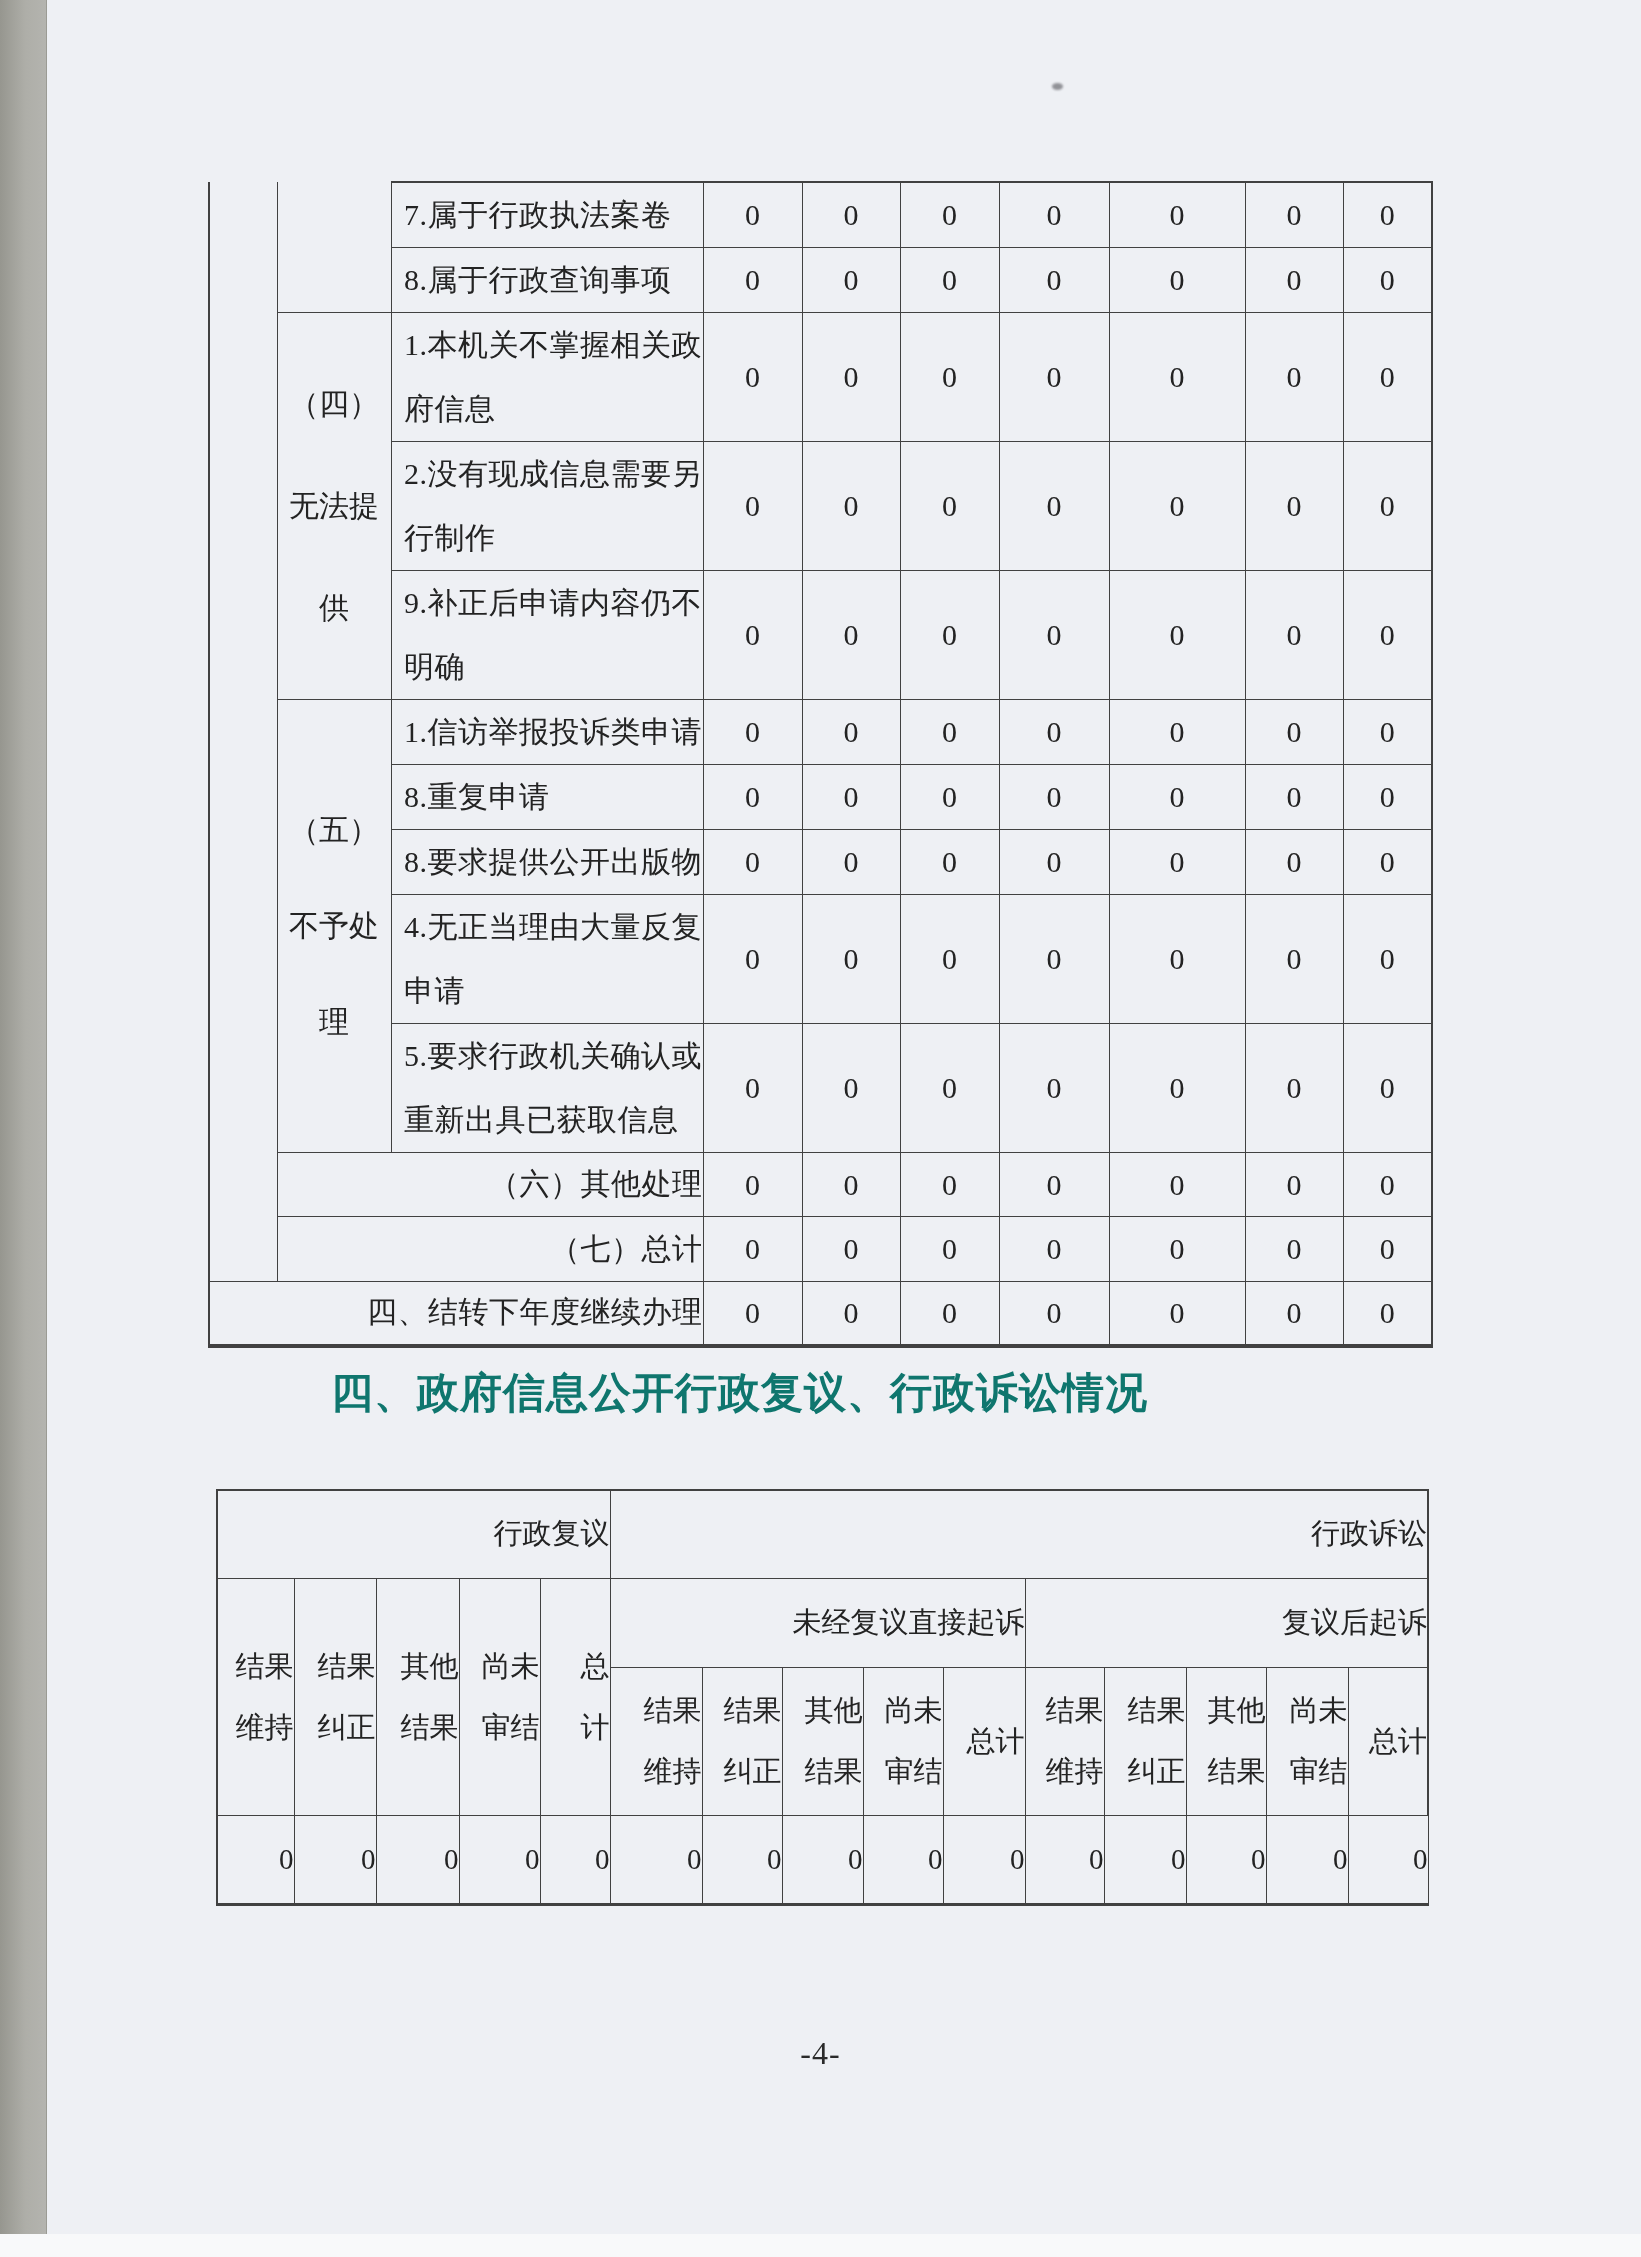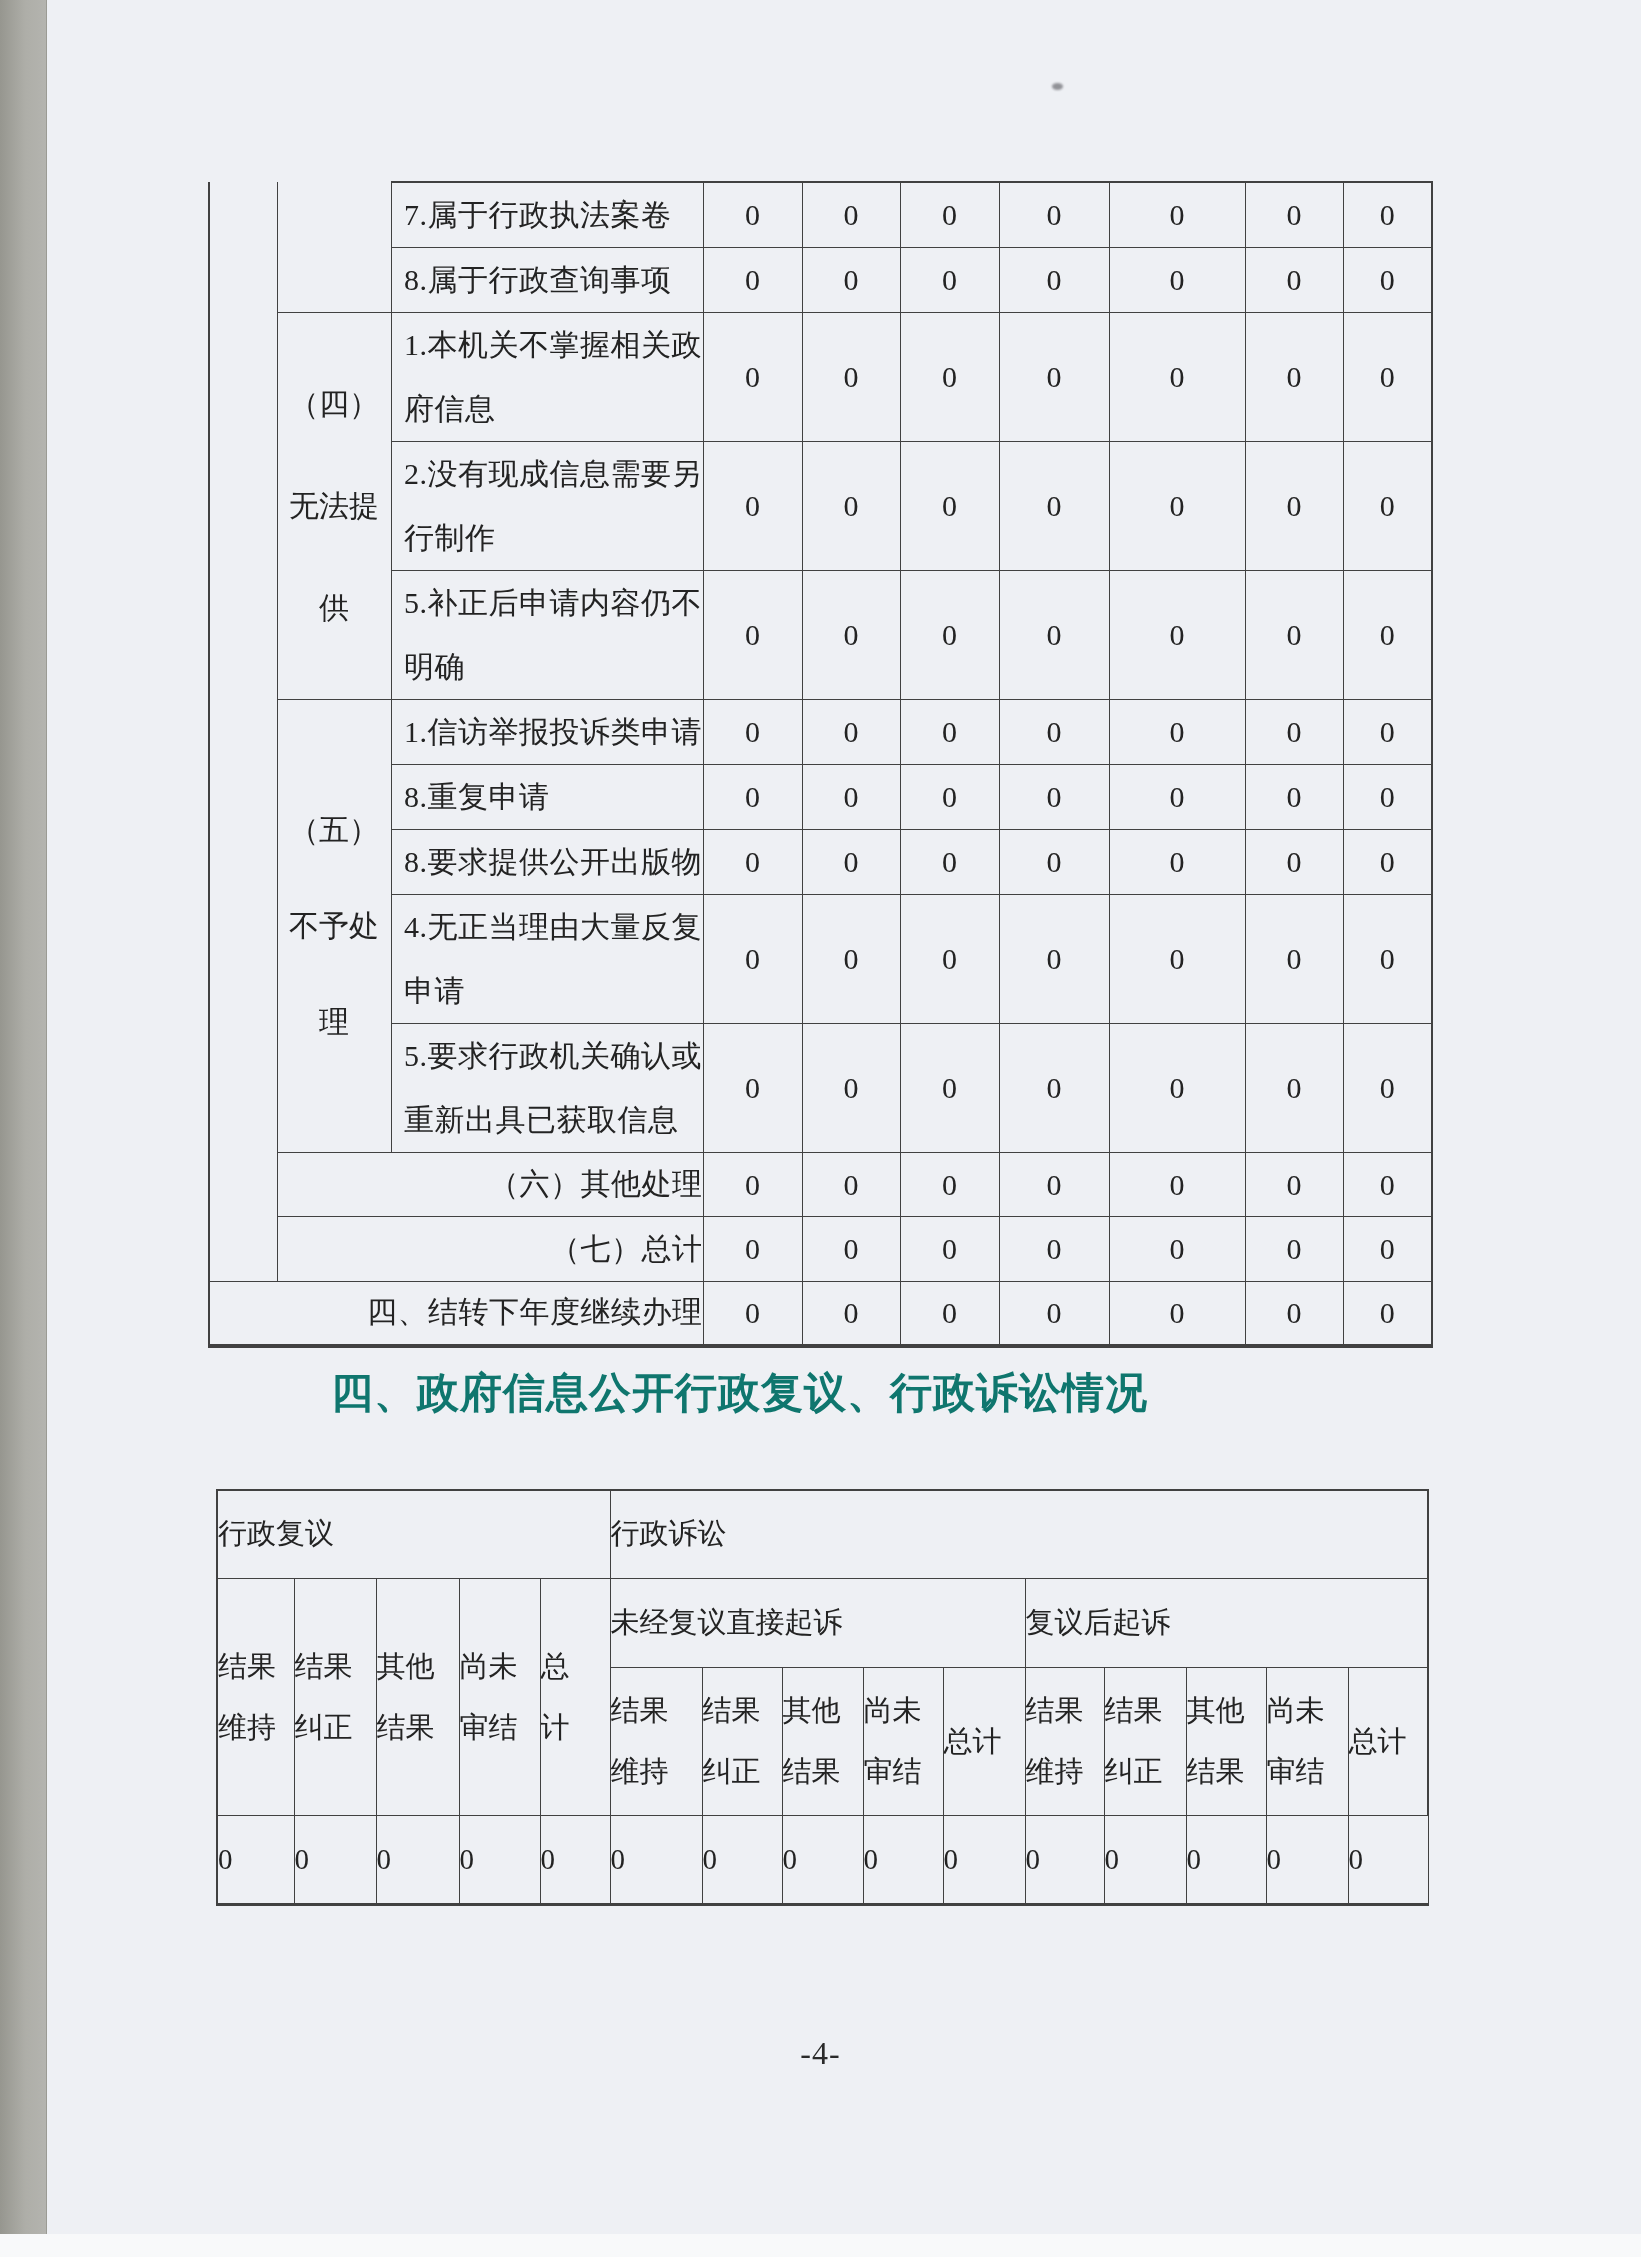--- a/index.html
+++ b/index.html
@@ -52,21 +52,21 @@
   
   .sec-title{
     position:absolute;left:331px;top:1365px;
     font-family:"Liberation Sans","DejaVu Sans",sans-serif;
     font-weight:700;font-size:42px;color:#0f766e;letter-spacing:1px;
     white-space:nowrap;
   }
 
   
   .t2{left:216px;top:1489px;width:1213px;}
-  .t2 td{font-size:29px;text-align:left;}
+  .t2 td{font-size:29px;text-align:right;}
   .hh91{height:88px}.hh92{height:89px}.hh153{height:148px}
   .t2 tr:first-child td{border-top-width:2.9px;}
   .t2 tr:last-child td{border-bottom-width:3.9px;}
   .lbl span{display:block;line-height:61px;}
   .single{line-height:61px;}
 
   
   .page-num{
     position:absolute;left:0;right:0;top:2035px;text-align:center;
     font-size:32px;color:#2a2a2a;letter-spacing:1px;
@@ -134,21 +134,21 @@
       <td class="item">2.没有现成信息需要另行制作</td>
     <td class="v">0</td>
         <td class="v">0</td>
         <td class="v">0</td>
         <td class="v">0</td>
         <td class="v">0</td>
         <td class="v">0</td>
         <td class="v">0</td>
       </tr>
     <tr class="h131">
-      <td class="item">5.补正后申请内容仍不明确</td>
+      <td class="item">9.补正后申请内容仍不明确</td>
     <td class="v">0</td>
         <td class="v">0</td>
         <td class="v">0</td>
         <td class="v">0</td>
         <td class="v">0</td>
         <td class="v">0</td>
         <td class="v">0</td>
       </tr>
     <tr class="h66">
       <td class="cat cat5" rowspan="5">

